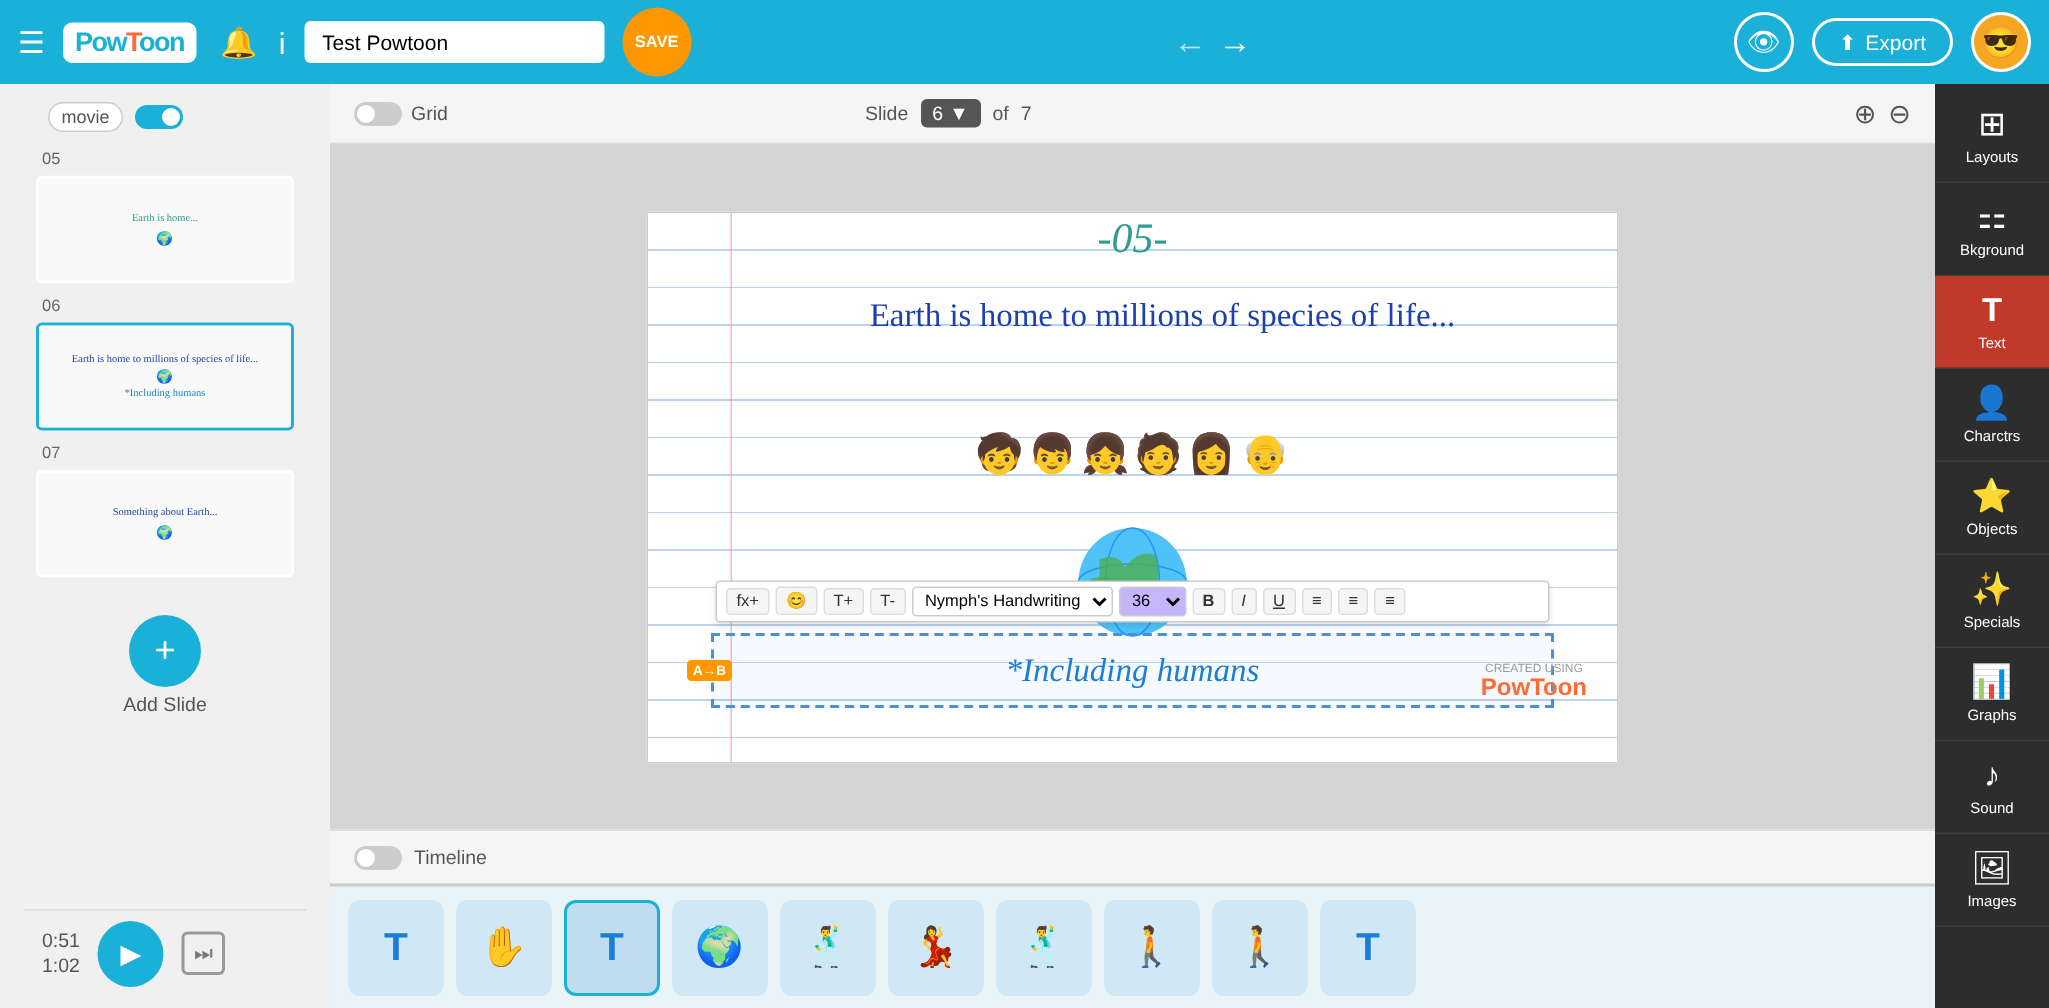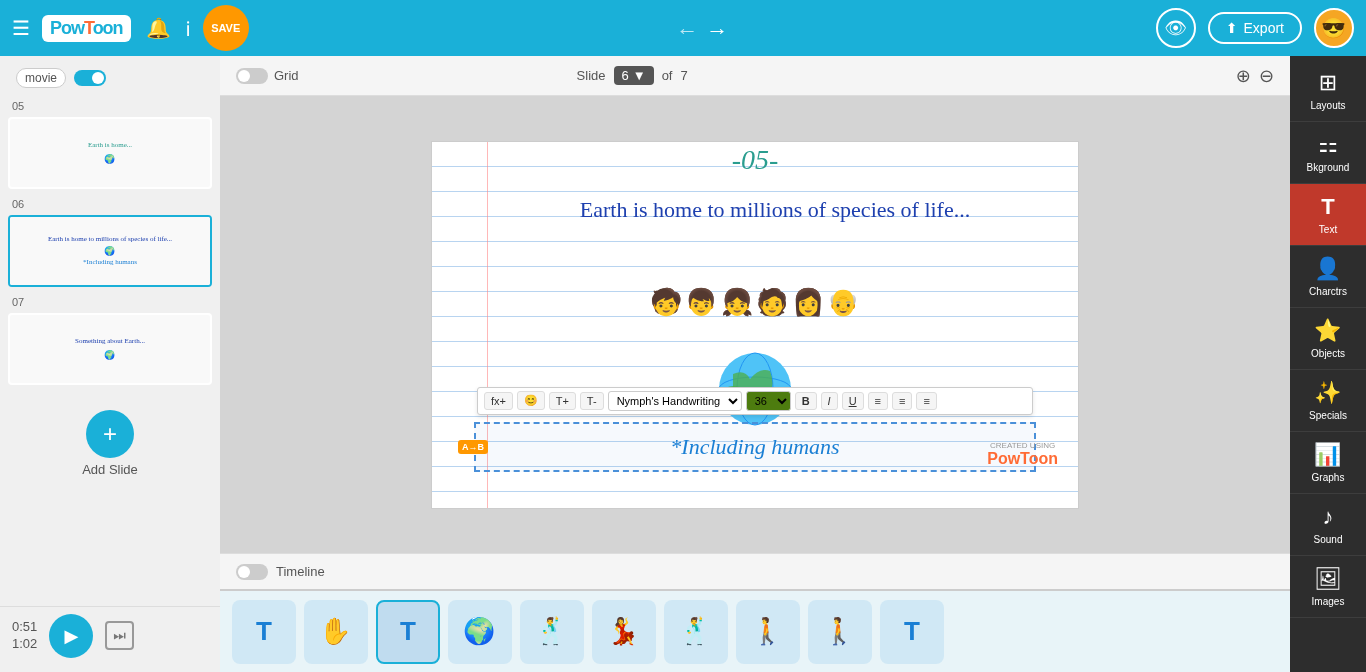--- a/index.html
+++ b/index.html
@@ -106,21 +106,21 @@
     }
 
     
     .slides-panel {
       width: 220px;
       background: #f0f0f0;
       display: flex;
       flex-direction: column;
       overflow-y: auto;
       flex-shrink: 0;
-      padding: 8px 0;
+      padding: 8px 16px;
     }
     .movie-toggle {
       display: flex;
       align-items: center;
       gap: 8px;
       padding: 4px 16px 8px;
     }
     .movie-label {
       font-size: 12px;
       color: #555;
@@ -389,21 +389,21 @@
       border-radius: 3px;
       font-size: 11px;
       padding: 2px 4px;
       background: white;
     }
     .font-size-select {
       border: 1px solid #ccc;
       border-radius: 3px;
       font-size: 11px;
       padding: 2px 4px;
-      background: #4d7c0f;
+      background: #c4b5fd;
       width: 45px;
     }
     .text-box-selected {
       position: absolute;
       bottom: 36px;
       left: 42px;
       right: 42px;
       height: 50px;
       border: 2px dashed #4a90d9;
       background: rgba(74, 144, 217, 0.05);
@@ -541,20 +541,21 @@
 
 <div class="header">
   <span class="header-menu-icon">☰</span>
   <div class="logo">
     Pow<span>T</span>oon
   </div>
   <div class="header-icons">
     <span class="header-icon">🔔</span>
     <span class="header-icon">ℹ</span>
   </div>
+  <input class="project-title-input" type="text" value="Test Powtoon" style="">
   <button class="save-btn">SAVE</button>
   <div class="header-spacer"></div>
   <div class="nav-arrows">
     <span class="nav-arrow">←</span>
     <span class="nav-arrow active">→</span>
   </div>
   <div class="header-spacer"></div>
   <button class="preview-btn">
     <span>👁</span>
   </button>

